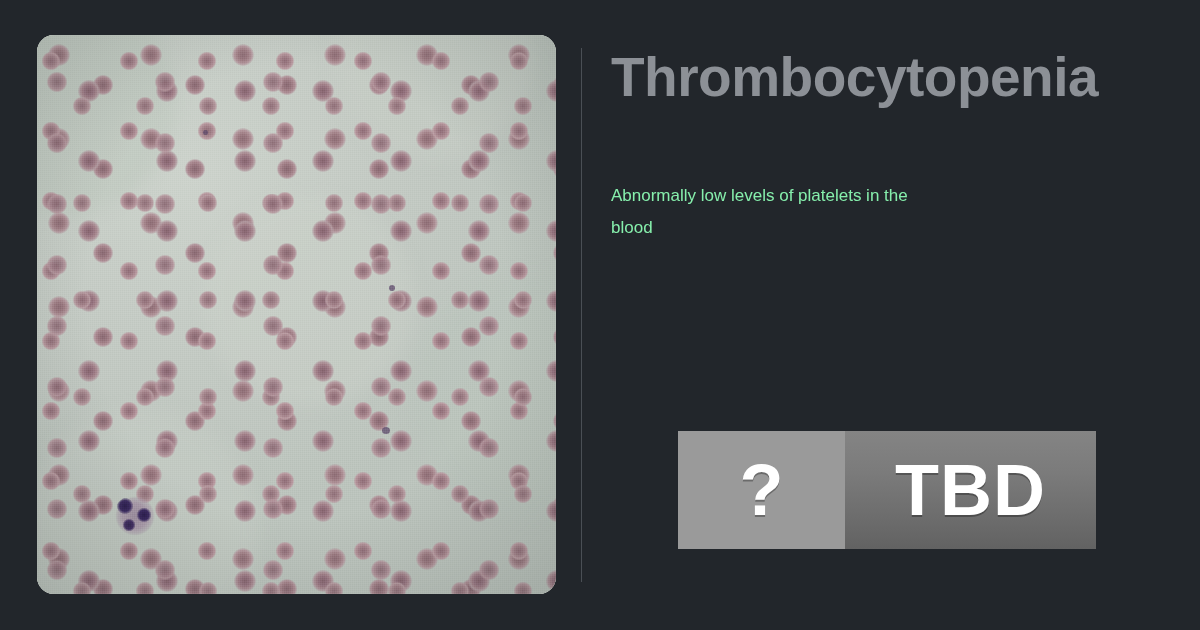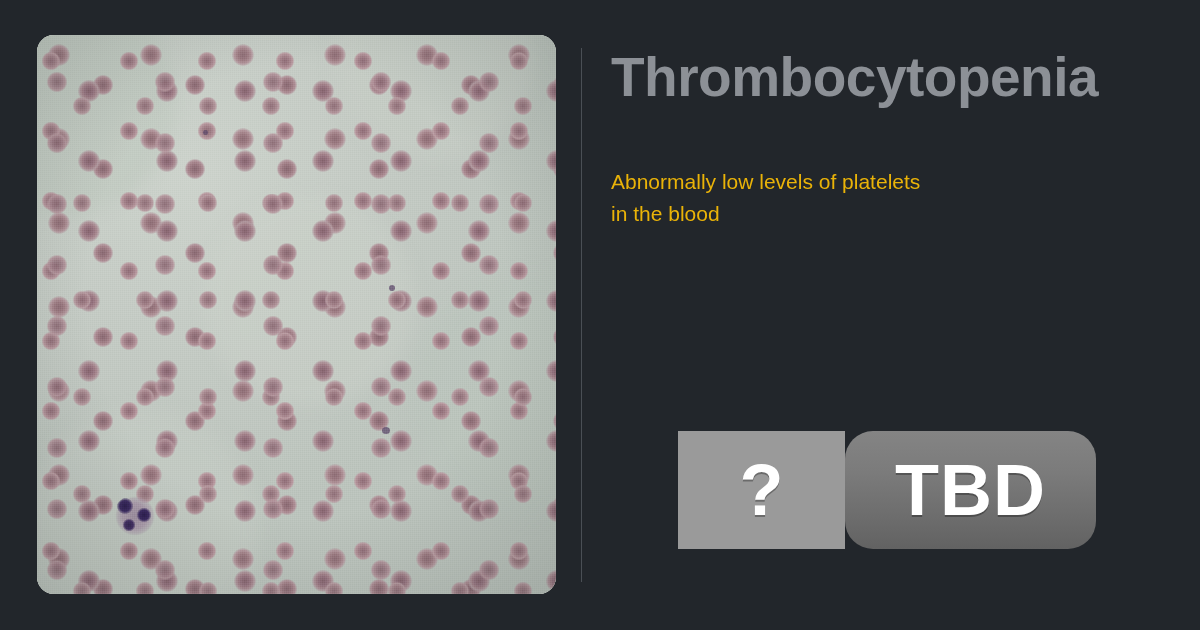--- a/index.html
+++ b/index.html
@@ -128,46 +128,46 @@
     font-size:55px;
     font-weight:bold;
     letter-spacing:-0.5px;
     color:#8c9096;
     white-space:nowrap;
     line-height:1.12;
   }
 
   #subtitle {
     position:absolute;
-    left:611px; top:166px;
+    left:611px; top:180px;
     width:330px;
-    font-size:21px;
+    font-size:17px;
     font-weight:normal;
     line-height:32px;
-    color:#eab308;
+    color:#86efac;
   }
 
   
   #badge {
     position:absolute;
     left:678px; top:431px;
     width:418px; height:118px;
     display:flex;
     overflow:hidden;
     font-weight:bold;
   }
   #badge-left {
     width:167px;
     background:#9a9a9a;
     display:flex; align-items:center; justify-content:center;
   }
   #badge-right {
     flex:1;
     background:linear-gradient(180deg, #848484 0%, #7b7b7b 35%, #6e6e6e 70%, #626262 100%);
-    display:flex; align-items:center; justify-content:center;border-radius:28px;
+    display:flex; align-items:center; justify-content:center;
   }
   #badge-label, #badge-value {
     color:#ffffff;
     text-shadow:0 2px 0 rgba(1,1,1,.3);
     line-height:1;
   }
   #badge-label { font-size:72px; }
   #badge-value { font-size:72px; letter-spacing:1px; }
 </style>
 </head>

